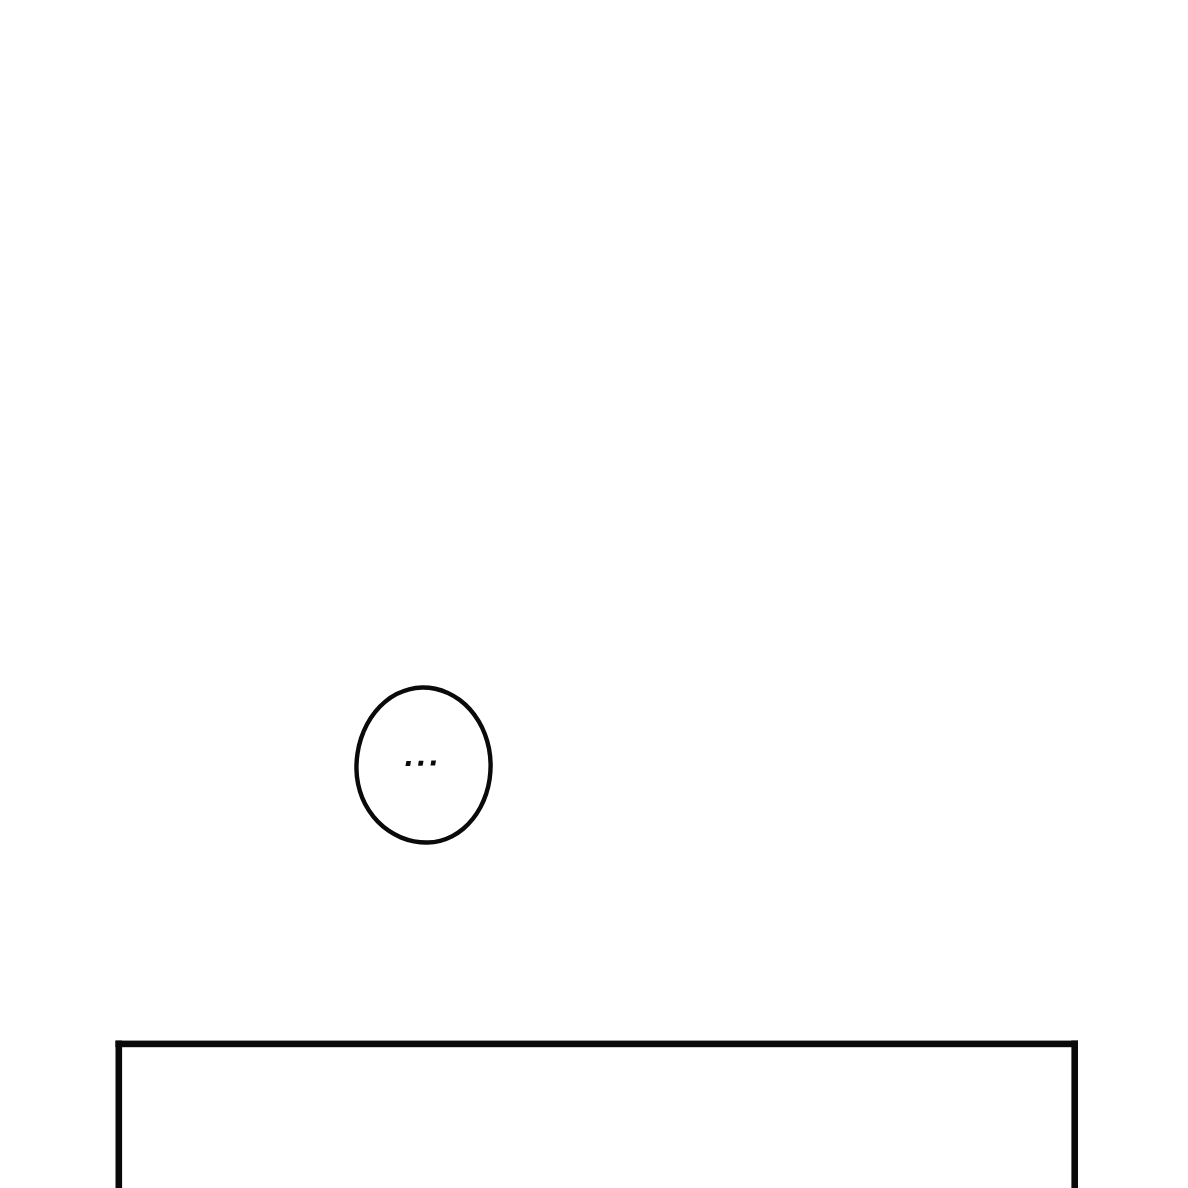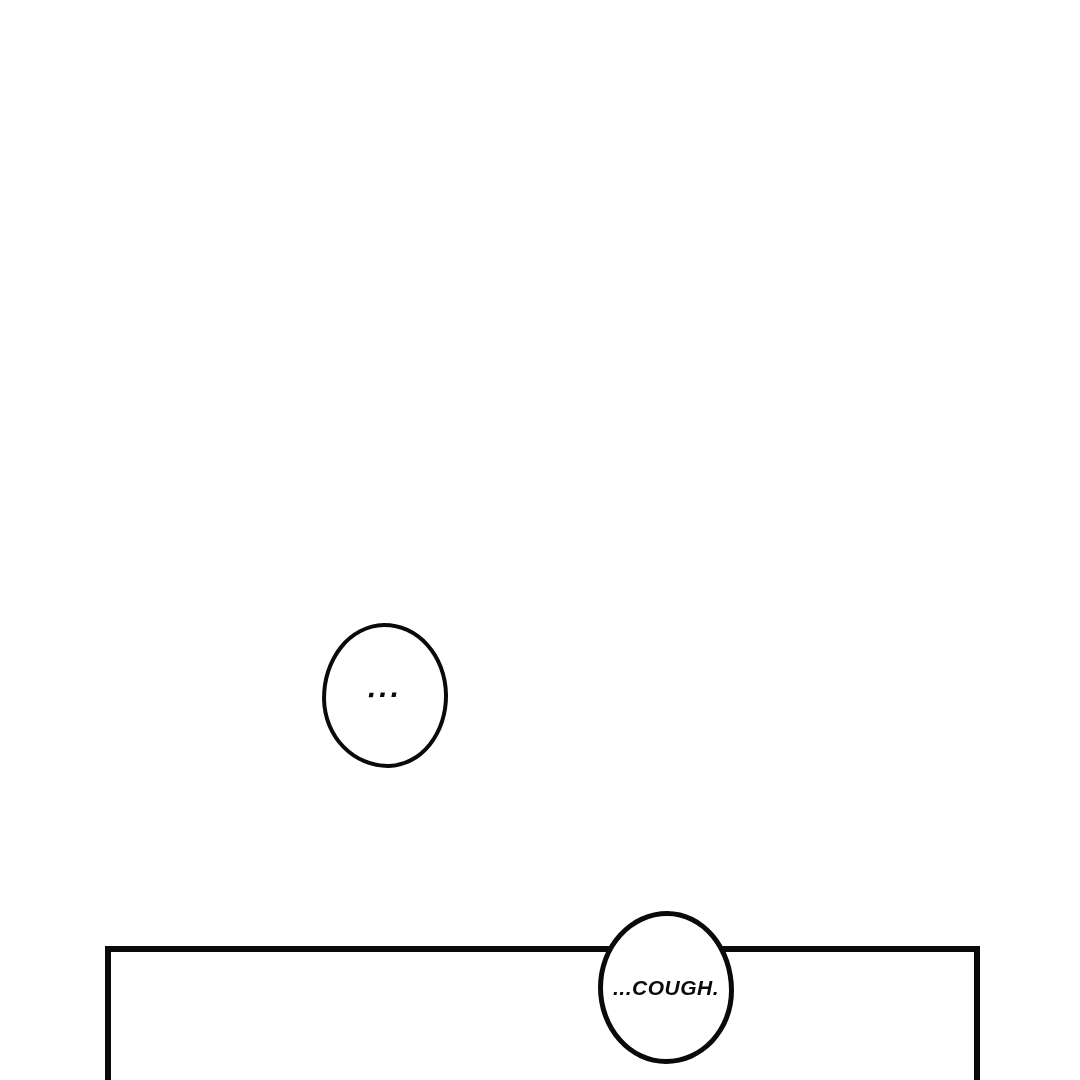--- a/index.html
+++ b/index.html
@@ -80,17 +80,14 @@
 <body>
 
 <div class="comic-page">
 
   <div class="panel-frame"></div>
 
   <div class="speech-bubble bubble-ellipsis">
     <span class="bubble-text">...</span>
   </div>
 
-  <div class="speech-bubble bubble-cough">
-    <span class="bubble-text">...COUGH.</span>
-  </div>
 
 </div>
 
 </body></html>

